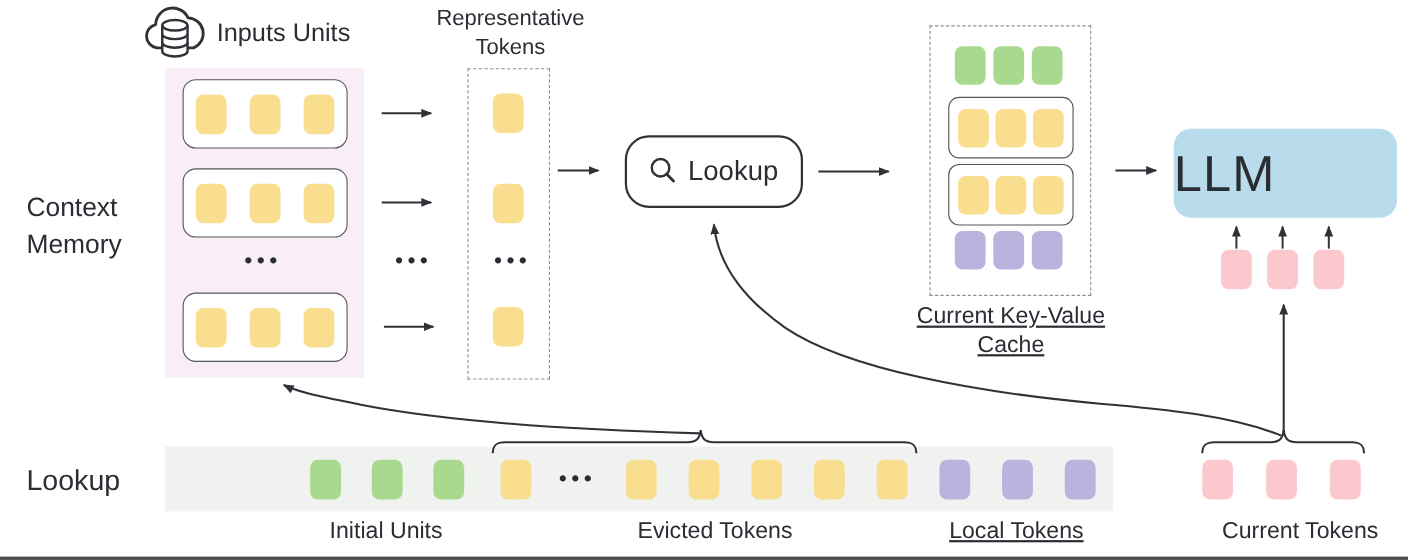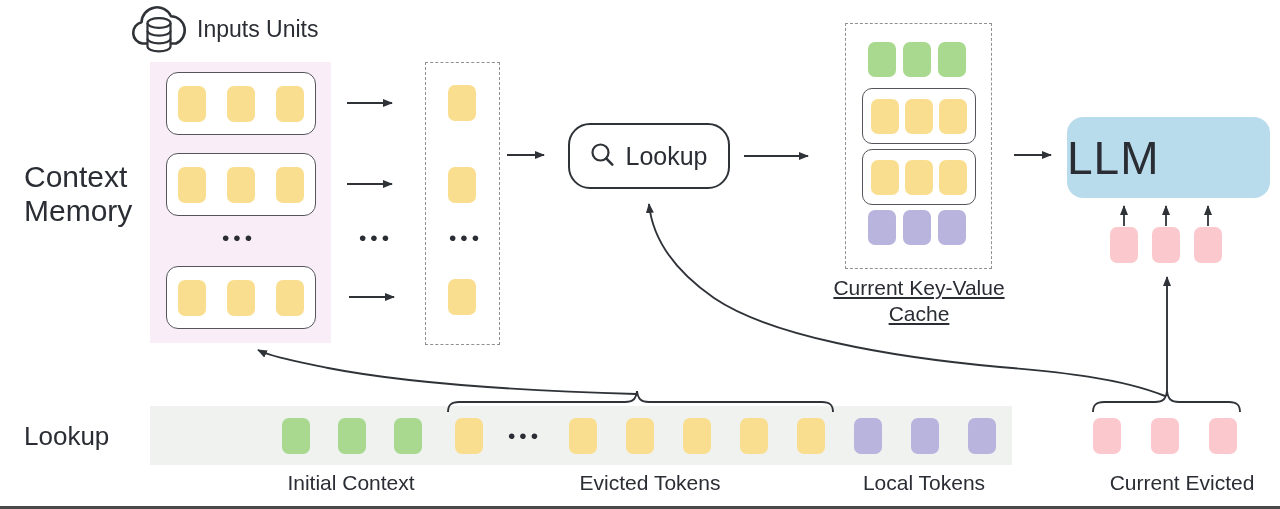--- a/index.html
+++ b/index.html
@@ -80,22 +80,26 @@
 
   <svg class="abs" style="left:128px;top:2px;z-index:4" width="62" height="54" viewBox="0 0 62 54">
     <path class="icon-fill-white" stroke-width="2.6" stroke-linejoin="round" d="M14.5,41.5 A10.8,10.8 0 0 1 13.5,20.3 A15.5,15.5 0 0 1 43,14.2 A14.2,14.2 0 0 1 48,41.5 Z"></path>
     <path class="icon-fill-white" stroke-width="2.2" d="M19.5,21 L19.5,44.5 A11.5,4.8 0 0 0 42.5,44.5 L42.5,21"></path>
     <path class="icon-stroke" stroke-width="2.2" d="M19.5,28.8 A11.5,4.8 0 0 0 42.5,28.8"></path>
     <path class="icon-stroke" stroke-width="2.2" d="M19.5,36.6 A11.5,4.8 0 0 0 42.5,36.6"></path>
     <ellipse class="icon-fill-white" stroke-width="2.2" cx="31" cy="21" rx="11.5" ry="4.8"></ellipse>
   </svg>
 
   <div class="abs lbl" style="left:197px;top:16px;font-size:23px;">Inputs Units</div>
-
-  <div class="abs" style="left:24px;top:160px;font-size:30px;line-height:34px;">
+  <div class="abs center" style="left:388px;top:4px;width:152px;font-size:20px;line-height:26px;z-index:2">
+    <div>Representative</div>
+    <div>Tokens</div>
+  </div>
+
+  <div class="abs" style="left:24px;top:172px;font-size:24px;line-height:34px;">
     <div>Context</div>
     <div>Memory</div>
   </div>
 
   <div class="abs memory-box"></div>
   <div class="abs flex unit-box" style="top:72px;z-index:2">
       <div class="token" style="background: rgb(250, 222, 144);"></div>
       <div class="token" style="background: rgb(250, 222, 144);"></div>
       <div class="token" style="background: rgb(250, 222, 144);"></div>
     </div>
@@ -190,19 +194,19 @@
       <div class="token" style="background: rgb(185, 180, 222);"></div>
       <div class="token" style="background: rgb(185, 180, 222);"></div>
       <div class="token" style="background: rgb(185, 180, 222);"></div>
     </div>
   <div class="abs flex" style="left:1093px;top:418px;gap:30px;z-index:2">
       <div class="token" style="background: rgb(251, 201, 205);"></div>
       <div class="token" style="background: rgb(251, 201, 205);"></div>
       <div class="token" style="background: rgb(251, 201, 205);"></div>
     </div>
 
-  <div class="abs center group-lbl" style="left:271px;top:471px;width:160px;">Initial Context</div>
+  <div class="abs center group-lbl" style="left:271px;top:471px;width:160px;">Initial Units</div>
   <div class="abs center group-lbl" style="left:570px;top:471px;width:160px;">Evicted Tokens</div>
-  <div class="abs center group-lbl" style="left:844px;top:471px;width:160px;">Local Tokens</div>
-  <div class="abs center group-lbl" style="left:1092px;top:471px;width:180px;">Current Evicted</div>
+  <div class="abs center group-lbl" style="left:844px;top:471px;width:160px;text-decoration:underline;">Local Tokens</div>
+  <div class="abs center group-lbl" style="left:1092px;top:471px;width:180px;">Current Tokens</div>
 
   <div class="abs" id="bottom-rule"></div>
 </div>
 
 </body></html>

